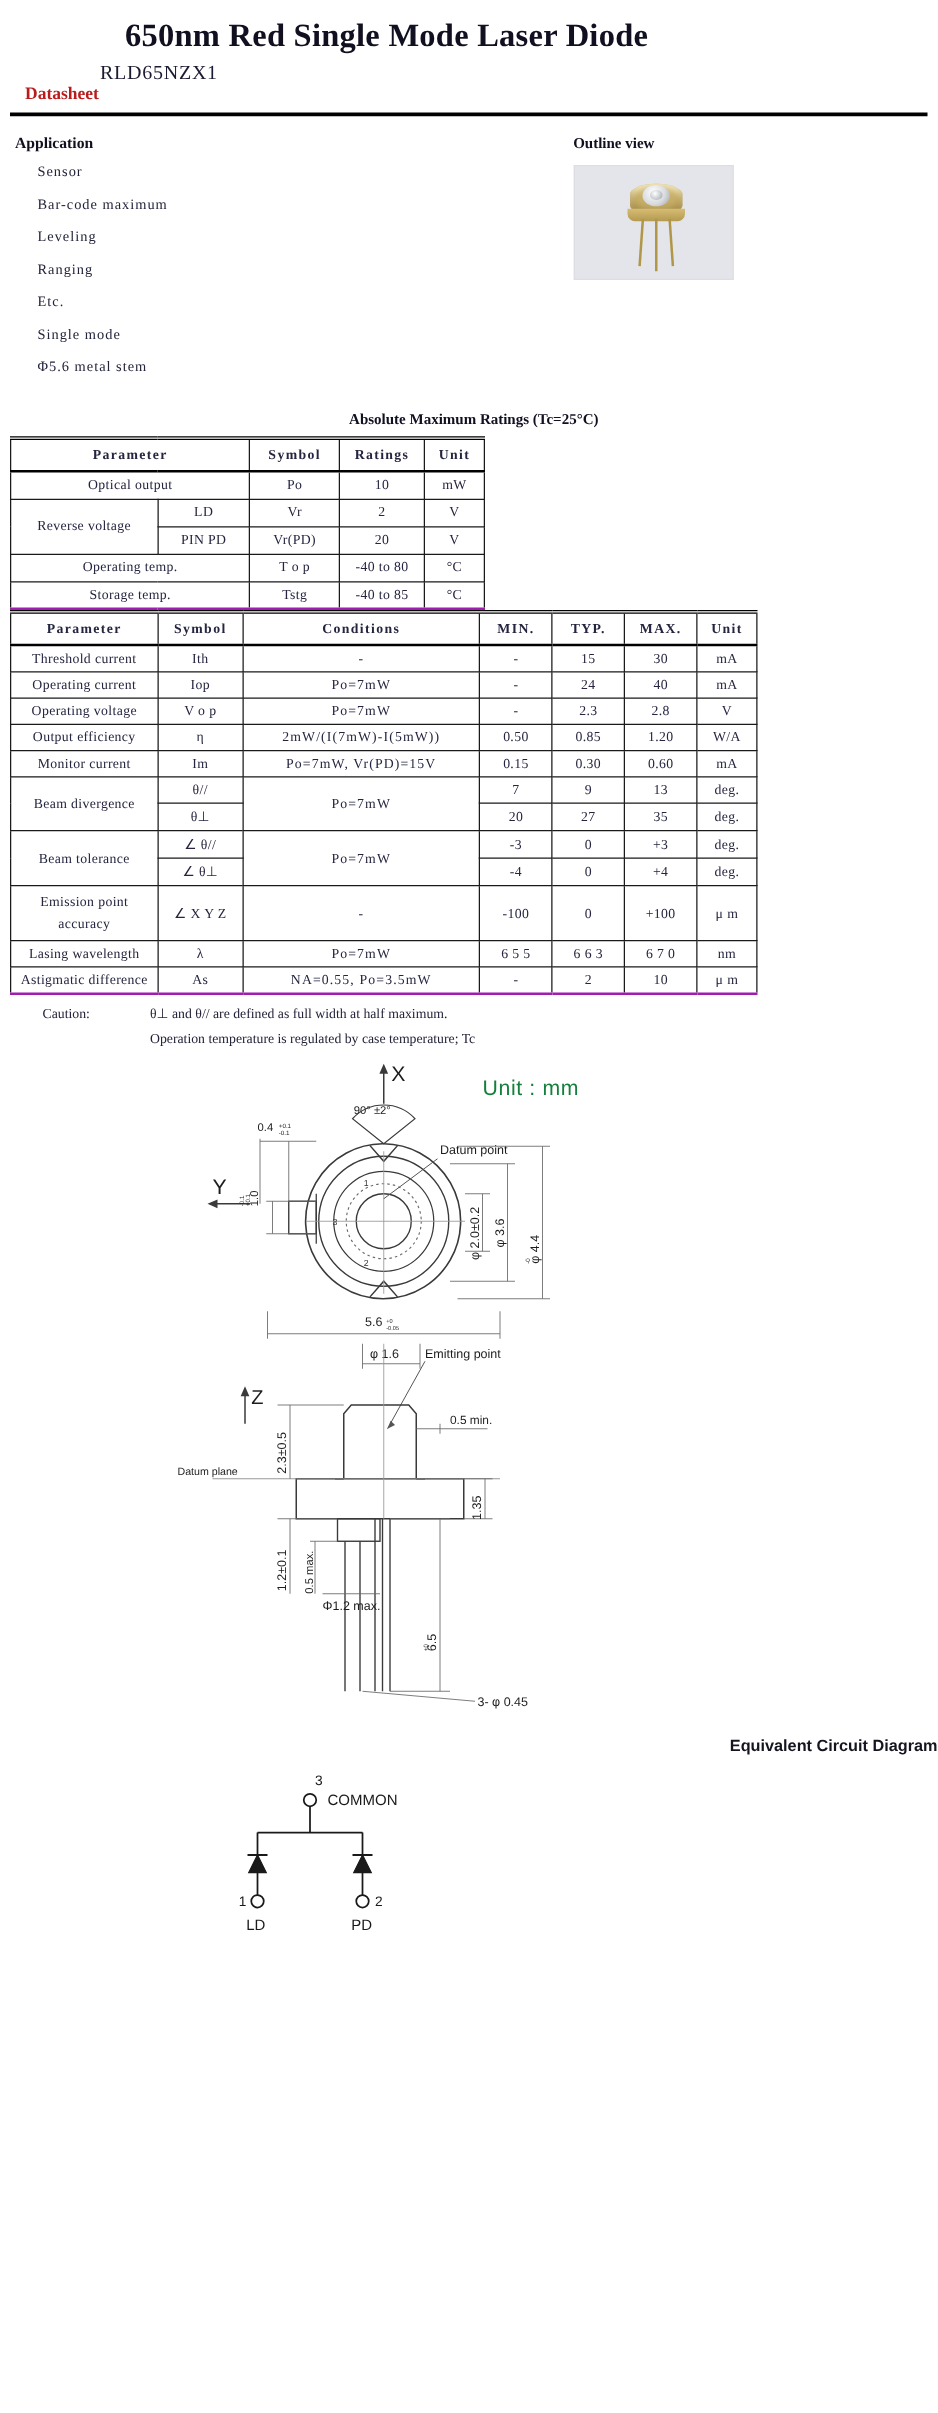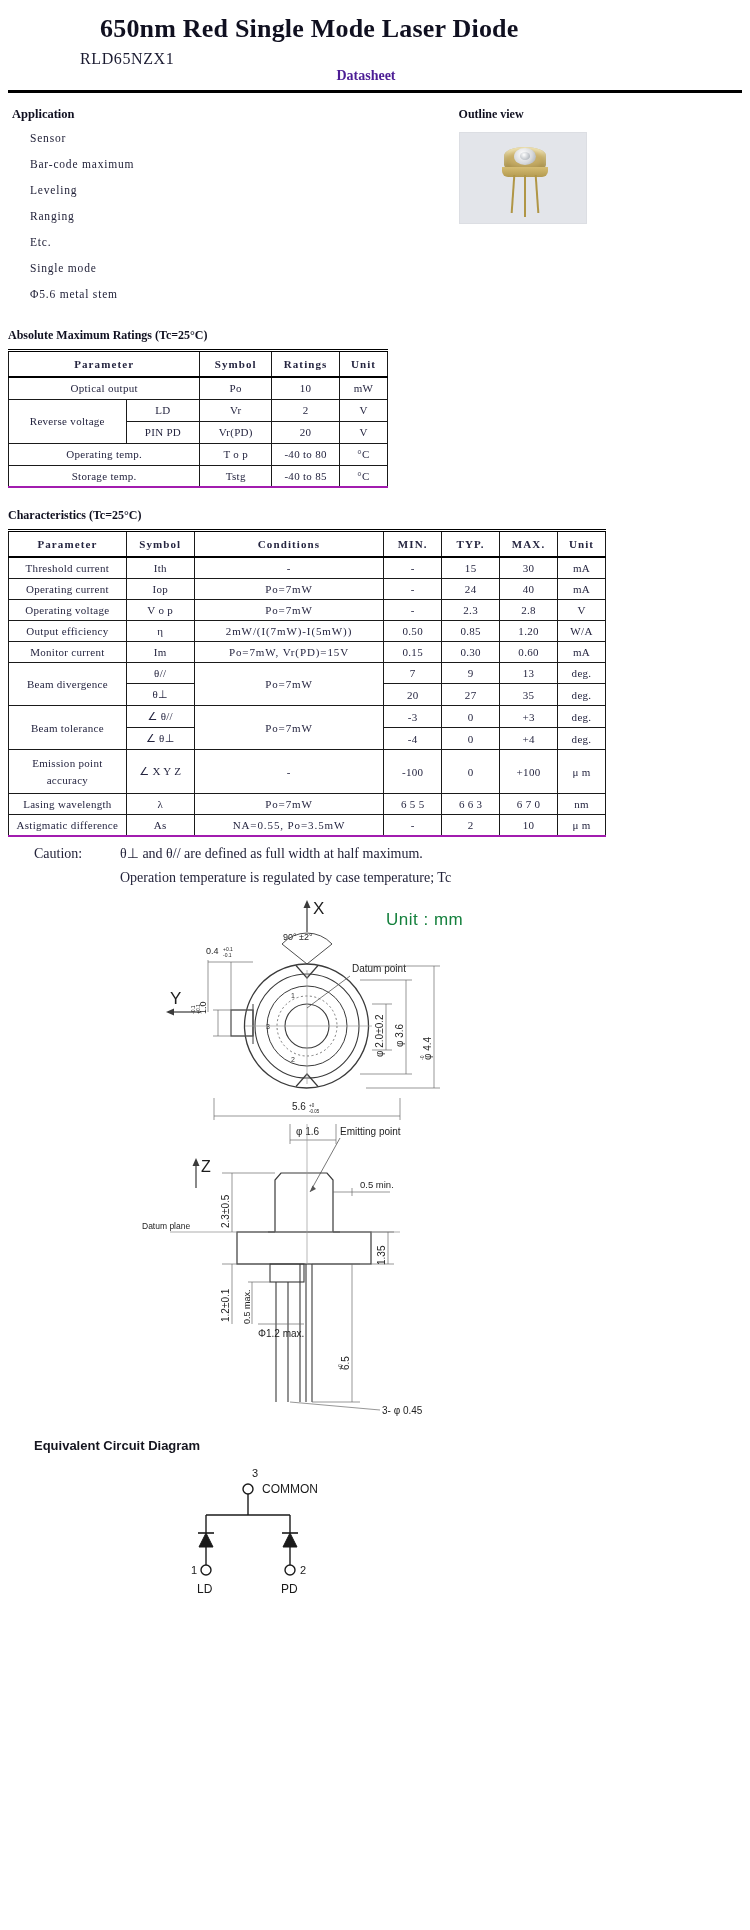--- a/index.html
+++ b/index.html
@@ -19,22 +19,22 @@
   .doc-title {
     font-family:"Liberation Serif", serif;
     font-weight:bold; font-size:26px; letter-spacing:.2px;
     margin:0 0 6px 80px; color:#101020;
   }
   .part-no {
     font-size:16px; margin:0 0 2px 60px; letter-spacing:.6px;
     font-family:"Liberation Serif", serif; color:#1a1a30;
   }
   .datasheet-tag {
-    text-align:center; font-weight:bold; font-size:14px;
-    padding-right:18px; margin-top:-2px; color:#4c1d95;
+    text-align:left; font-weight:bold; font-size:14px;
+    padding-right:18px; margin-top:-2px; color:#b91c1c;
   }
   .rule {
     height:3px; border-top:2px solid #000; border-bottom:1px solid #000;
     margin:6px 8px 0 8px;
   }
 
   
   .cols { display:flex; padding:14px 12px 0 12px; }
   .col-left { width:56%; }
   .col-right { width:44%; padding-left:12px; }
@@ -76,21 +76,21 @@
     background:linear-gradient(180deg,#d6bd73 0%, #b39a50 100%);
     border-radius:0 0 6px 6px;
   }
   .pin { position:absolute; width:2px; background:#b09646; }
   .pin.p1 { left:52px; top:42px; height:38px; transform:rotate(4deg); }
   .pin.p2 { left:64px; top:42px; height:42px; }
   .pin.p3 { left:76px; top:42px; height:38px; transform:rotate(-4deg); }
 
   
   .tbl-title {
-    font-weight:bold; font-size:12px; margin:14px 0 6px 8px; color:#101020;
+    font-weight:bold; font-size:12px; margin:14px 0 6px 8px; color:#101020;text-align:center;
   }
   table.dt {
     border-collapse:collapse; margin:0 0 0 8px;
     font-family:"Liberation Serif", serif;
     color:#252540;
   }
   table.dt td, table.dt th {
     border:1px solid #1a1a1a;
     text-align:center; vertical-align:middle;
     font-weight:normal; font-size:11px; padding:4px 3px;
@@ -102,37 +102,37 @@
   }
   table.dt tbody tr:last-child td { border-bottom:2px solid #a21caf; }
   .amr { width:380px; }
   .amr td { height:22px; }
   .chr { width:598px; }
   .chr td { height:21px; }
   .chr .cond { letter-spacing:.9px; }
   .unit-cell { letter-spacing:.4px; }
 
   .caution {
-    margin:8px 0 0 34px; font-size:14px; color:#23233a;
+    margin:8px 0 0 34px; font-size:11px; color:#23233a;
   }
   .caution .lbl { display:inline-block; width:86px; }
   .caution .line2 { margin-left:86px; display:block; margin-top:8px; }
 
   
   .drawing-wrap { position:relative; width:750px; height:540px; margin-top:6px; }
   .unit-label {
     position:absolute; left:386px; top:18px;
     font-family:"Liberation Sans", sans-serif;
     font-size:17px; color:#15803d; letter-spacing:.5px;
   }
   svg { display:block; }
 
   .eq-head {
     font-family:"Liberation Sans", sans-serif;
-    font-weight:bold; font-size:13px; margin:6px 0 0 34px; color:#15151f;
+    font-weight:bold; font-size:13px; margin:6px 0 0 34px; color:#15151f;text-align:right;
   }
   .circuit-wrap { position:relative; width:750px; height:160px; }
 </style>
 </head>
 <body>
 
 <div class="page">
 
   <div class="hdr">
     <h1 class="doc-title">650nm Red Single Mode Laser Diode</h1>
@@ -208,21 +208,20 @@
       </tr>
       <tr>
         <td colspan="2">Storage temp.</td>
         <td>Tstg</td>
         <td>-40 to 85</td>
         <td class="unit-cell">°C</td>
       </tr>
     </tbody>
   </table>
 
-  <div class="tbl-title" style="margin-top:20px;">Characteristics (Tc=25°C)</div>
   <table class="dt chr">
     <thead>
       <tr>
         <th style="width:118px;">Parameter</th>
         <th style="width:68px;">Symbol</th>
         <th style="width:190px;">Conditions</th>
         <th style="width:58px;">MIN.</th>
         <th style="width:58px;">TYP.</th>
         <th style="width:58px;">MAX.</th>
         <th style="width:48px;">Unit</th>

